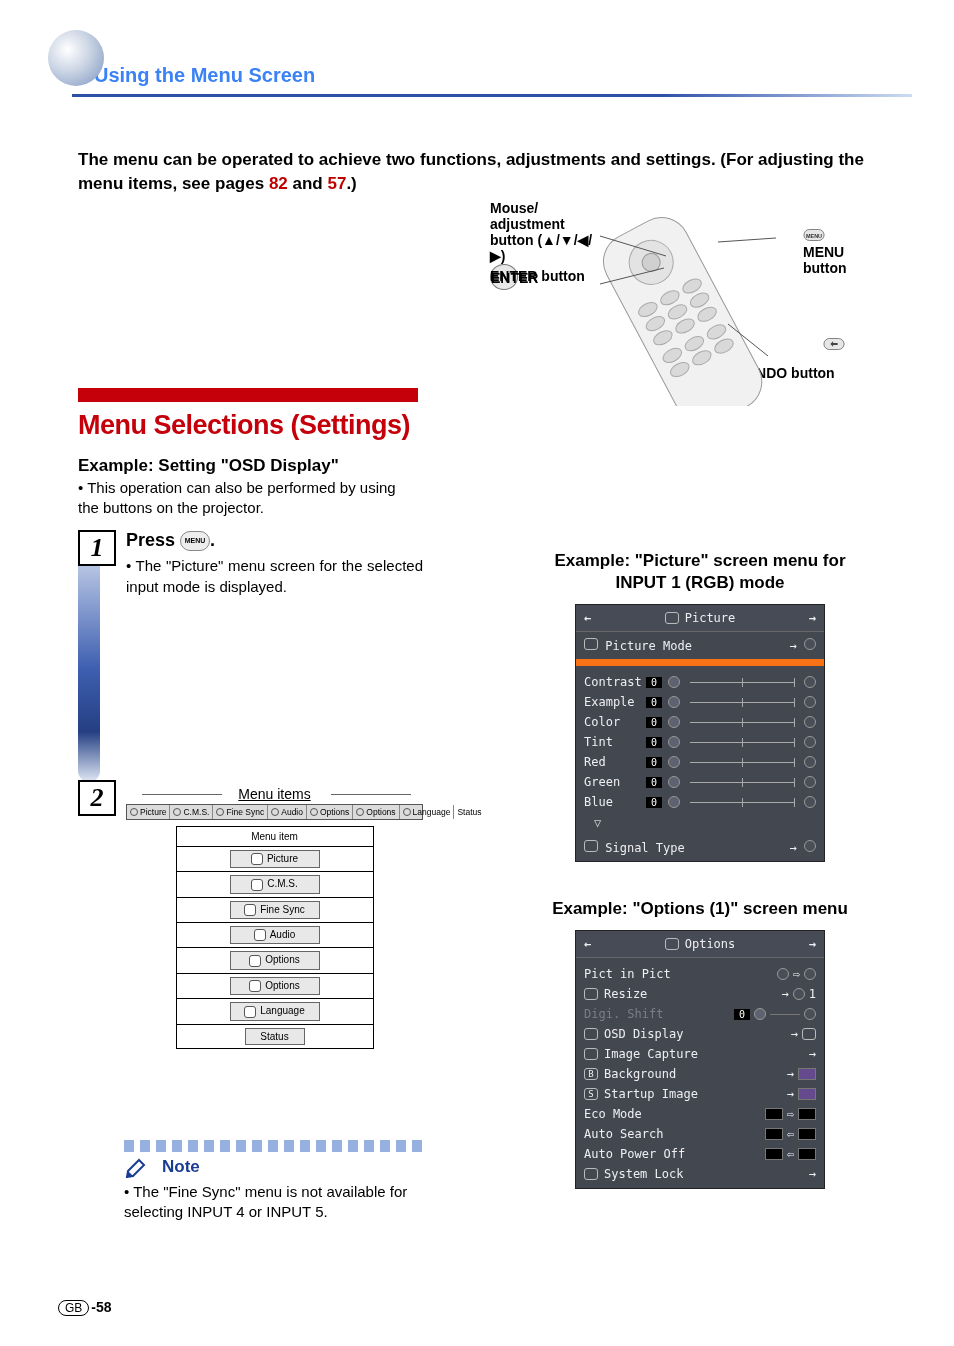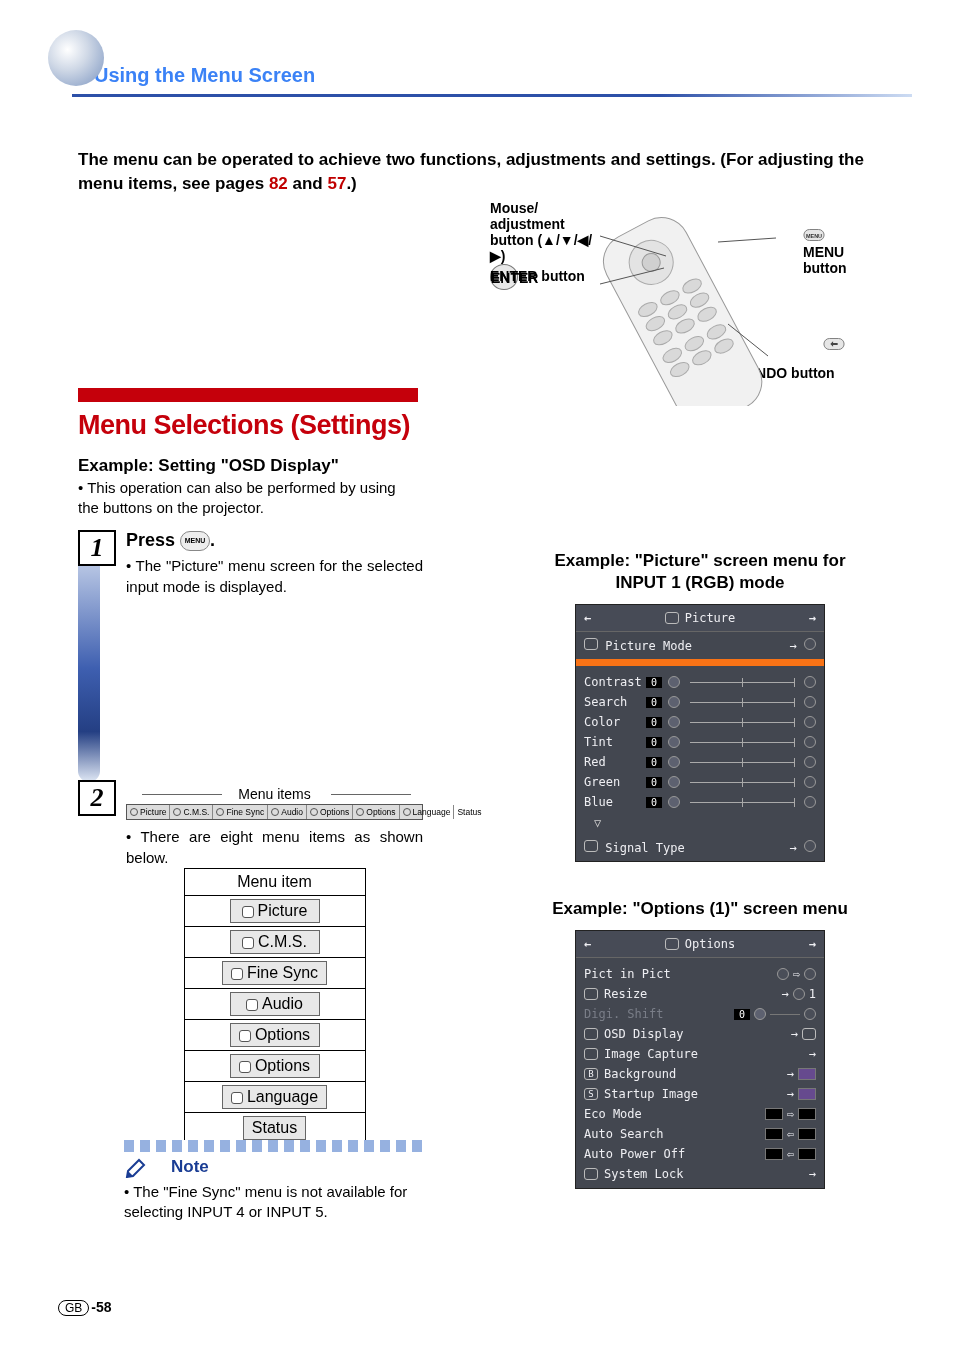--- a/index.html
+++ b/index.html
@@ -110,56 +110,56 @@
   .step-title { font-weight: bold; font-size: 18px; }
   .step-desc { font-size: 15px; line-height: 1.4; margin-top: 4px; text-align: justify; }
 
   .step-1 { top: 530px; }
   .step-2 { top: 780px; }
 
   .menu-icon-inline { display:inline-block; width:30px; height:20px; border-radius:10px; background:#ededed; border:1px solid #888; font-size:7px; text-align:center; line-height:18px; vertical-align:middle; padding:0 2px; }
   .tri { display:inline-block; vertical-align:middle; }
 
   
-  .menu-items-caption { text-align:center; font-size:14px; position:relative; margin:6px 0 2px 0; }
+  .menu-items-caption { text-align:center; font-size:14px; position:relative; margin:6px 0 2px 0;text-decoration:underline; }
   .menu-items-caption::before, .menu-items-caption::after {
     content:""; position:absolute; top:50%; width:80px; height:1px; background:#666;
   }
   .menu-items-caption::before { left:16px; }
   .menu-items-caption::after  { right:12px; }
 
   .tab-strip {
     display:flex; font-size:8.5px; border:1px solid #555; background:#dcdcdc;
     margin: 2px 0 6px 0;
   }
   .tab-strip .tab {
     border-right:1px solid #888; padding:2px 3px; display:flex; align-items:center; gap:2px;
     flex: 1 1 auto; justify-content:center; white-space:nowrap;
   }
   .tab-strip .tab:last-child { border-right:none; }
   .tab-mini-icon { width:8px; height:8px; border-radius:50%; border:1px solid #555; display:inline-block; }
 
   
   .menu-items-table {
-    border-collapse: collapse; width: 182px; margin: 0 auto;
-    font-size: 16px;
+    border-collapse: collapse; width: 198px; margin: 0 auto;
+    font-size: 10px;
   }
   .menu-items-table th {
     border:1px solid #000; background:#fff; font-weight:normal; padding:4px; text-align:center;
   }
   .menu-items-table td {
     border:1px solid #000; padding:3px 6px; text-align:center;
   }
   .menu-items-table .cell-inner { display:inline-block; border:1px solid #666; padding:2px 8px; background:#e8e8e8; min-width:90px; }
   .menu-items-table .cell-inner .mi-icon { width:12px; height:12px; border-radius:3px; border:1px solid #555; display:inline-block; vertical-align:middle; margin-right:4px; background:#fff; }
 
   
   .note-block { position:absolute; top:1140px; left:124px; width:300px; }
   .note-divider { height:12px; background: repeating-linear-gradient(to right, #96b1e0 0 10px, #fff 10px 16px); margin-bottom:4px;}
-  .note-label { color:#1a3d94; font-weight:bold; font-size:17px; display:flex; align-items:center; gap:21px; }
+  .note-label { color:#1a3d94; font-weight:bold; font-size:17px; display:flex; align-items:center; gap:12px; }
   .note-icon { width:26px; height:22px; }
   .note-text { font-size:15px; line-height:1.35; margin-top:4px; }
 
   
   .right-col { position: absolute; left: 520px; top: 550px; width: 360px; }
   .example-title { font-weight:bold; font-size:17px; text-align:center; line-height:1.3; margin-bottom:10px; }
 
   .osd-panel {
     width: 250px; margin: 0 auto 36px auto;
     background: #434750; color: #eeeef2;
@@ -324,23 +324,20 @@
         </div>
       <div class="tab">
           <span class="tab-mini-icon"></span>
           <span>Language</span>
         </div>
       <div class="tab">
           <span>Status</span>
         </div>
     </div>
 
-    <div class="step-desc">
-      • <span>There are eight menu items as shown below.</span>
-    </div>
 
     <table class="menu-items-table">
       <tbody>
           <tr>
             <th>Menu item</th>
           </tr>
       <tr>
             <td><span class="cell-inner"><span class="mi-icon"></span><span>Picture</span></span></td>
           </tr>
       <tr>
@@ -404,21 +401,21 @@
     </div>
     <div class="osd-rows">
       <div class="osd-row">
           <span class="label">Contrast</span>
           <span class="val-badge">0</span>
           <span class="knob"></span>
           <span class="slider"></span>
           <span class="knob end"></span>
         </div>
       <div class="osd-row">
-          <span class="label">Search</span>
+          <span class="label">Example</span>
           <span class="val-badge">0</span>
           <span class="knob"></span>
           <span class="slider"></span>
           <span class="knob end"></span>
         </div>
       <div class="osd-row">
           <span class="label">Color</span>
           <span class="val-badge">0</span>
           <span class="knob"></span>
           <span class="slider"></span>

